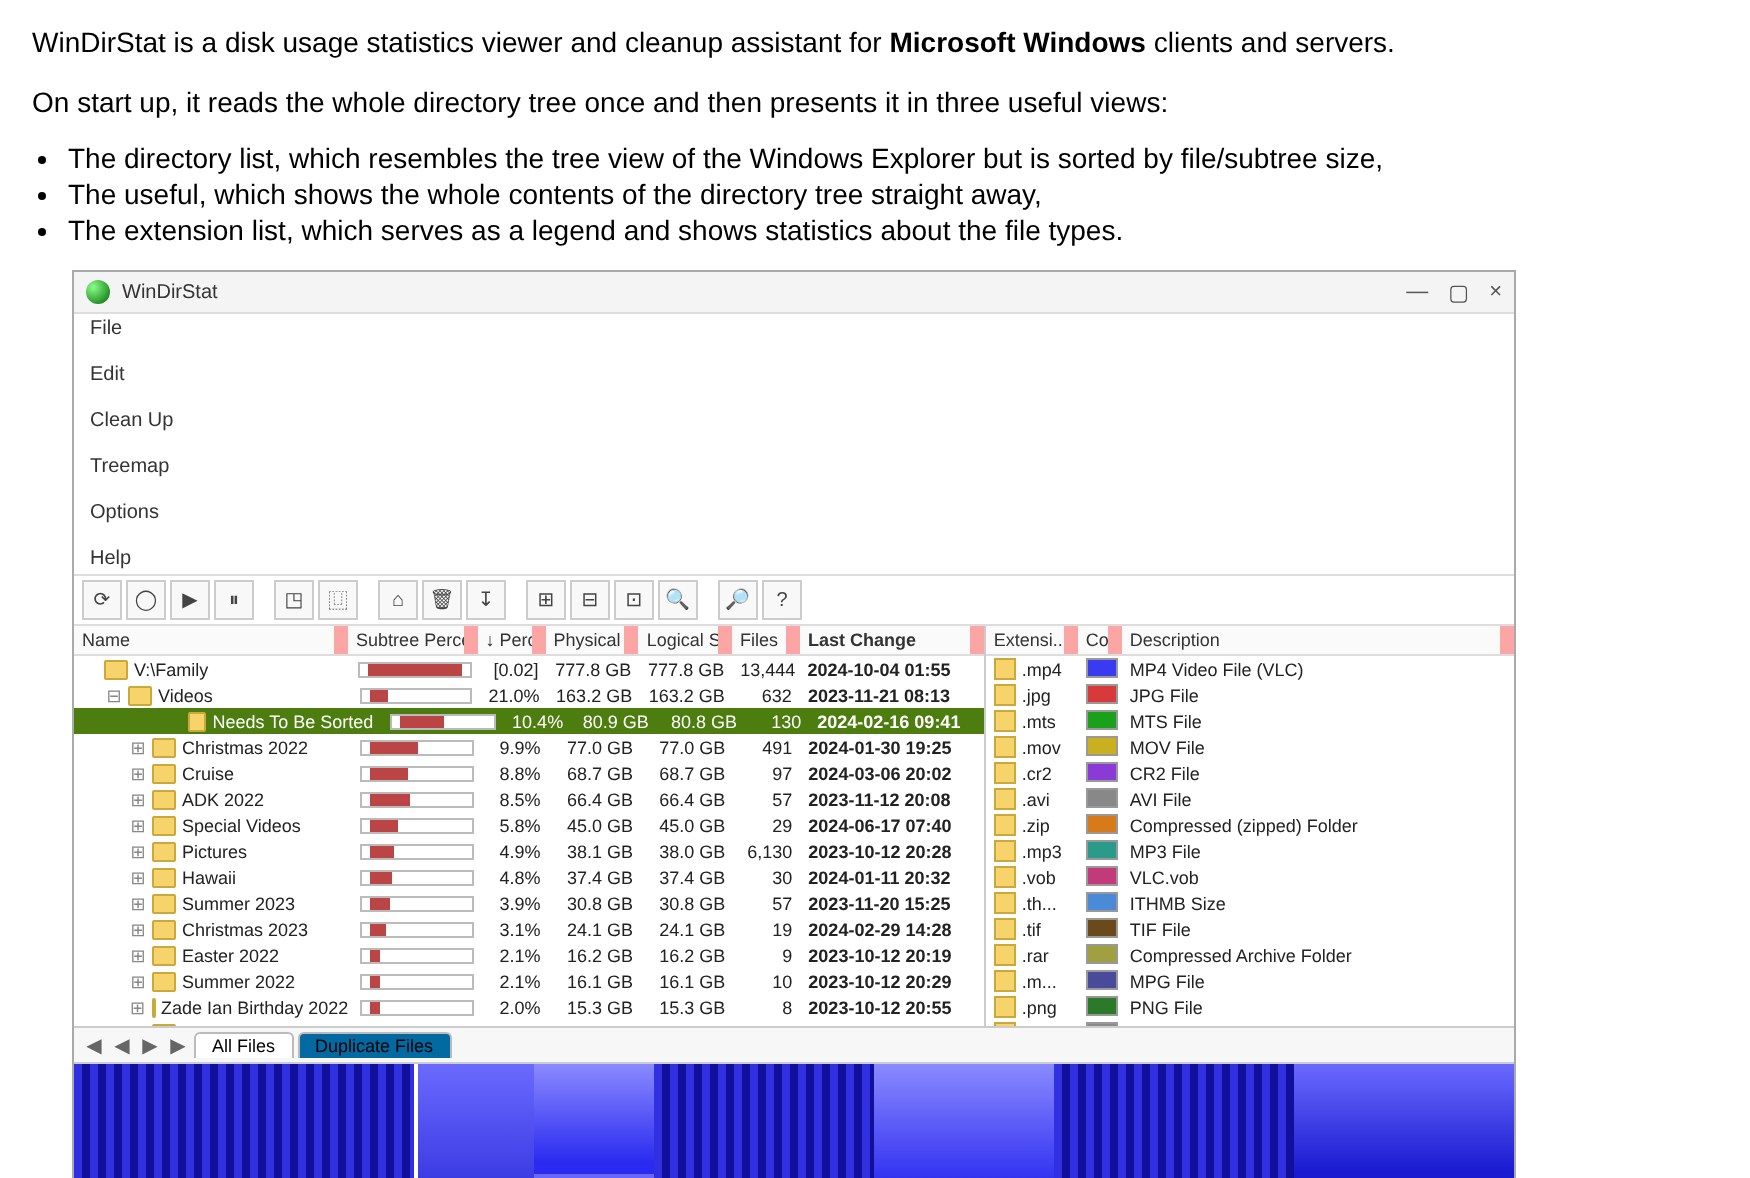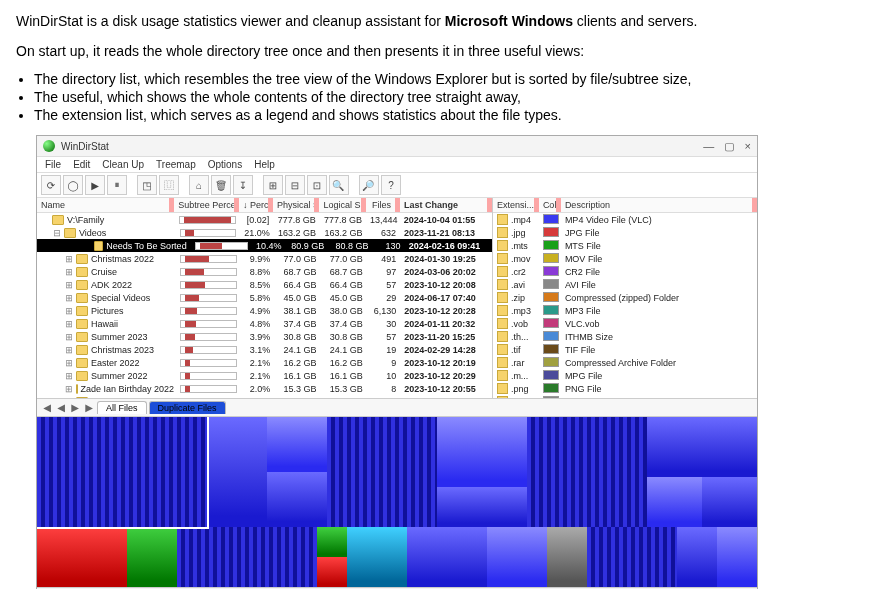--- a/index.html
+++ b/index.html
@@ -36,21 +36,21 @@
     width:12px;height:12px;border-radius:50%;
     background:radial-gradient(circle at 30% 30%, #8f8, #060);
     margin-right:6px;
   }
   .titlebar .title { flex:1; color:#333; }
   .winbtns { display:flex; gap:10px; font-size:11px; color:#555; }
   .winbtns span { cursor:default; }
 
   .menubar {
     display:flex; gap:12px; padding:2px 8px;
-    border-bottom:1px solid #ddd; color:#333;
+    border-bottom:1px solid #ddd; color:#333;flex-direction:column;
   }
   .menubar span { cursor:default; }
 
   .toolbar {
     display:flex; gap:2px; padding:2px 4px;
     border-bottom:1px solid #ddd;
     align-items:center;
   }
   .toolbar .tbtn {
     width:18px;height:18px;border:1px solid #ccc;
@@ -63,29 +63,29 @@
   .split {
     display:flex; height:200px; border-bottom:1px solid #ccc;
   }
   .dirpanel { flex: 1.55; display:flex; flex-direction:column; border-right:1px solid #ccc; overflow:hidden;}
   .extpanel { flex: 0.9; display:flex; flex-direction:column; overflow:hidden;}
 
   .colheader {
     display:flex; font-size:9px; color:#333;
     border-bottom:1px solid #ddd; background:#fafafa;
   }
-  .colheader div { padding:2px 4px; border-right:5px solid #fca5a5; box-sizing:border-box; overflow:hidden; white-space:nowrap;}
+  .colheader div { padding:2px 4px; border-right:7px solid #fca5a5; box-sizing:border-box; overflow:hidden; white-space:nowrap;}
 
   .rows { flex:1; overflow:hidden; }
   .row {
     display:flex; font-size:9px; color:#222;
     height:13px; align-items:center;
   }
   .row div { padding:0 4px; box-sizing:border-box; overflow:hidden; white-space:nowrap; }
-  .row.sel { background:#000000; color:#fff;padding-left:20px; }
+  .row.sel { background:#4d7c0f; color:#fff;padding-left:20px; }
 
   
   .dc-name{width:150px;display:flex;align-items:center;gap:3px;}
   .dc-bar{width:70px;}
   .dc-pct{width:36px;text-align:right;}
   .dc-phys{width:50px;text-align:right;}
   .dc-log{width:50px;text-align:right;}
   .dc-files{width:36px;text-align:right;}
   .dc-date{width:100px;font-weight:bold;}
 
@@ -98,21 +98,21 @@
   
   .ec-ext{width:46px;display:flex;align-items:center;gap:3px;}
   .ec-col{width:22px;}
   .ec-desc{flex:1;}
   .swatch{width:14px;height:8px;display:inline-block;border:1px solid #999;}
 
   
   .tabstrip { display:flex; align-items:center; gap:2px; padding:2px 4px; border-bottom:1px solid #ccc; background:#f7f7f7;}
   .tabstrip .navglyph { width:12px;text-align:center;color:#666; }
   .tab { border:1px solid #bbb; border-bottom:none; padding:1px 8px; background:#fff; font-size:9px;border-radius:3px 3px 0 0;}
-  .tab.inactive { background:#1d4ed8; }
+  .tab.inactive { background:#0369a1; }
 
   
   .treemap {
     height:170px;
     background:#111;
     position:relative;
     overflow:hidden;
   }
   .tm { position:absolute; box-sizing:border-box; }
   .blue  { background: linear-gradient(180deg,#6a6aff 0%, #1a1ad0 90%); }
@@ -296,21 +296,21 @@
             </div>
             <div class="dc-bar">
               <div class="bar">
                 <i style="width:43%"></i>
               </div>
             </div>
             <div class="dc-pct">8.5%</div>
             <div class="dc-phys">66.4 GB</div>
             <div class="dc-log">66.4 GB</div>
             <div class="dc-files">57</div>
-            <div class="dc-date">2023-10-12 20:08</div>
+            <div class="dc-date">2023-11-12 20:08</div>
           </div>
           <div class="row">
             <div class="dc-name" style="padding-left:28px">
               <span class="expander">⊞</span>
               <span class="ficon"></span>
               <span>Special Videos</span>
             </div>
             <div class="dc-bar">
               <div class="bar">
                 <i style="width:29%"></i>

